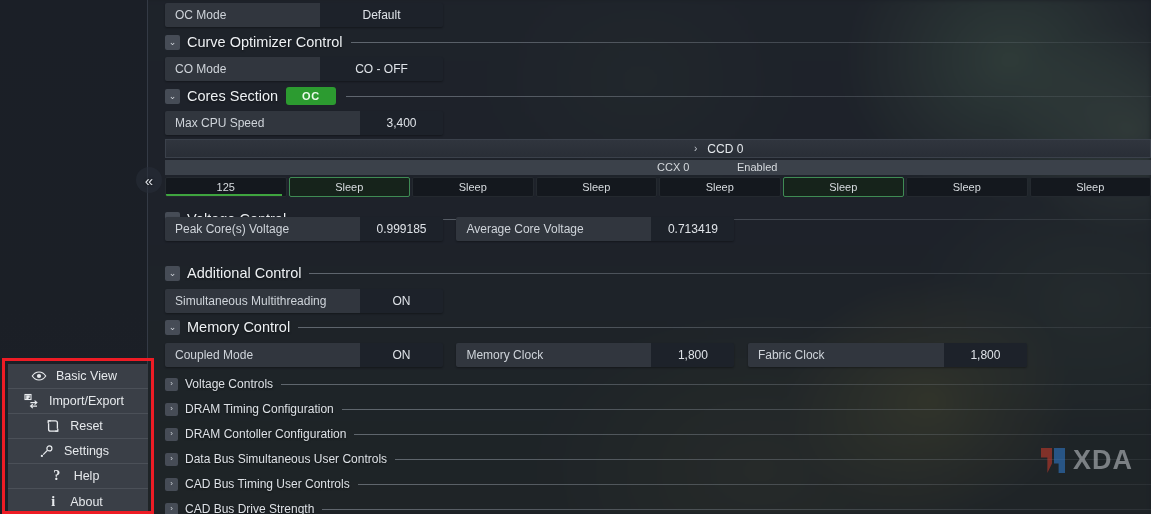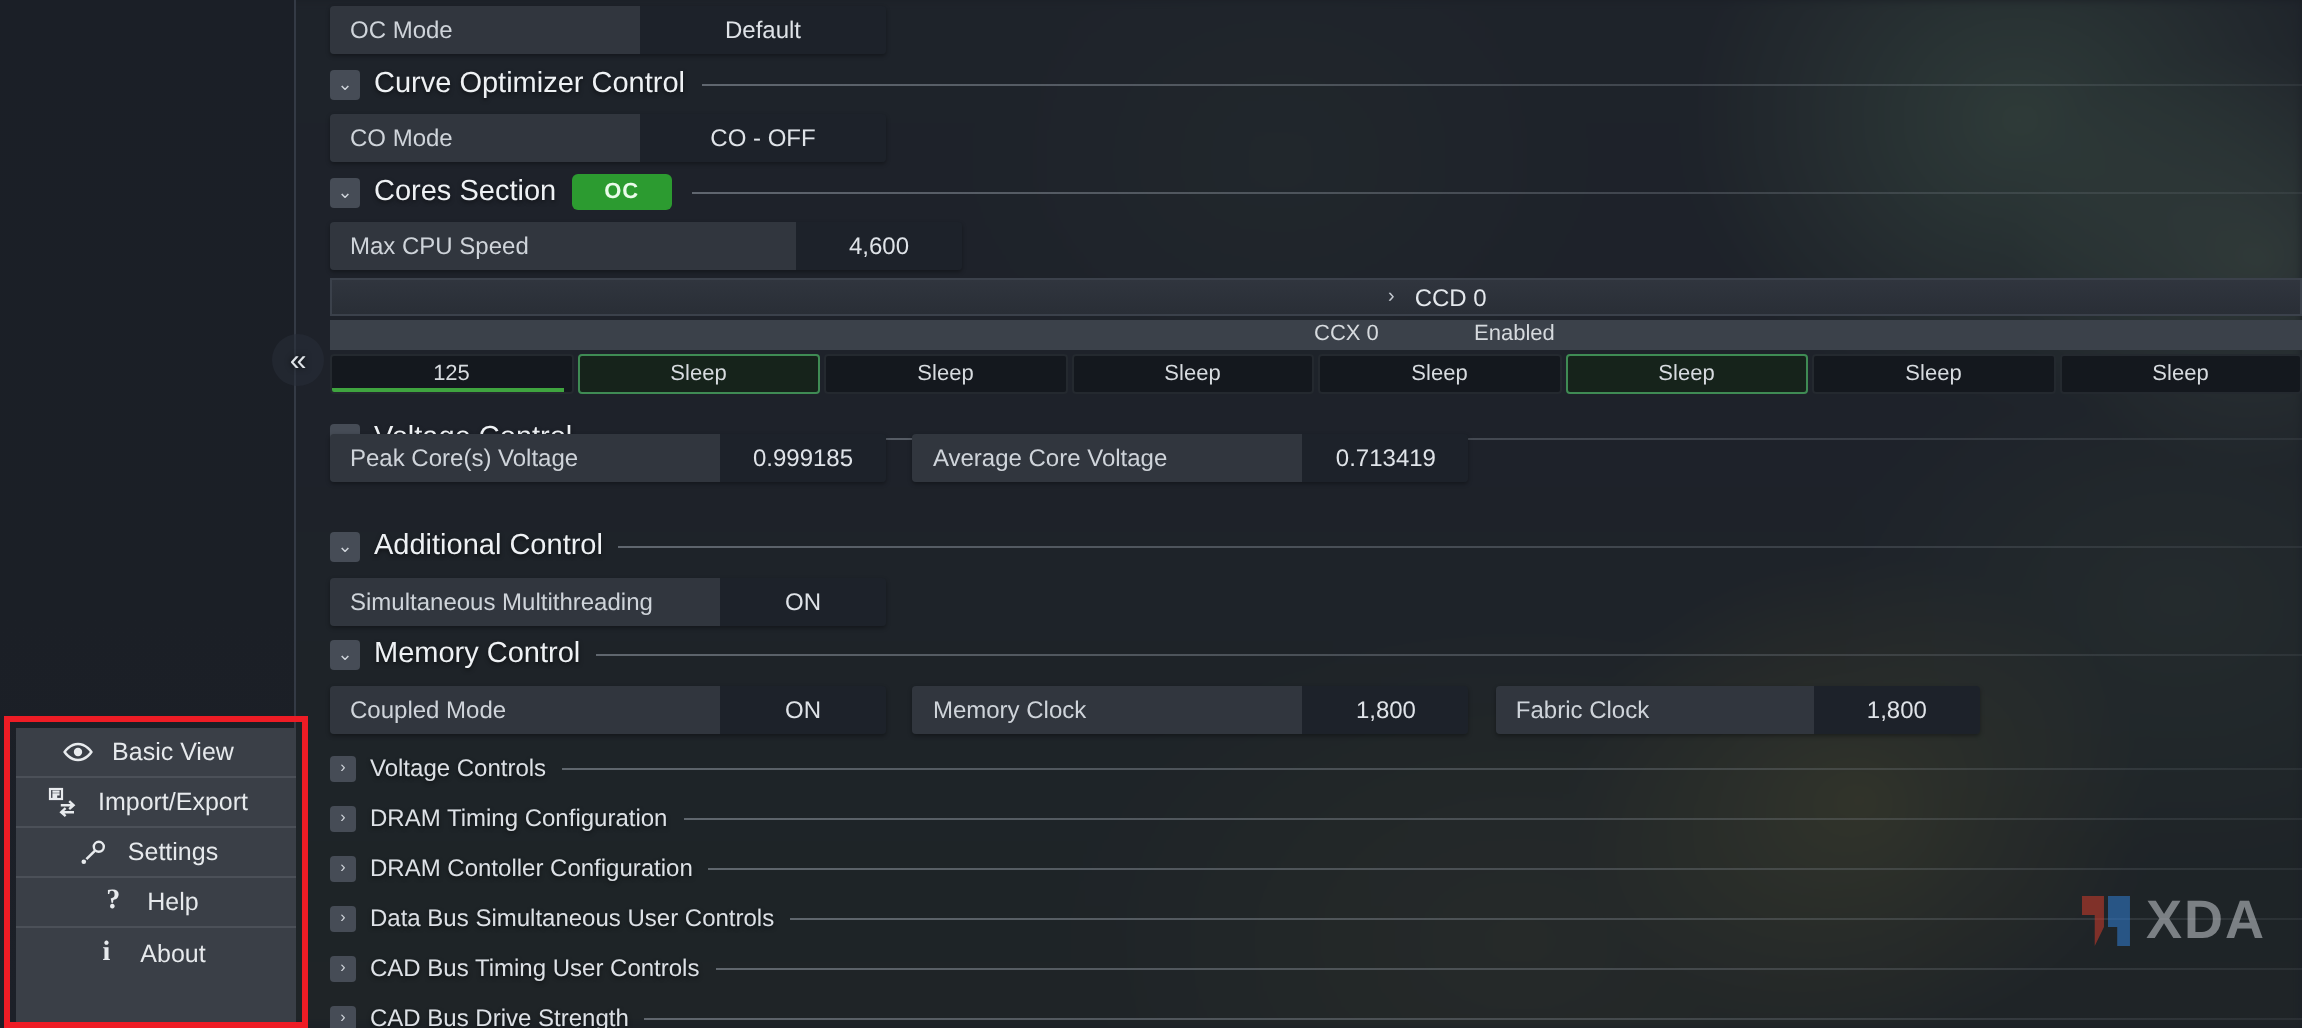--- a/index.html
+++ b/index.html
@@ -232,20 +232,30 @@
           <svg width="16" height="16" viewBox="0 0 16 16" fill="none" stroke="currentColor" stroke-width="1.2">
             <rect x="1" y="1.5" width="6" height="5" stroke-width="1.1"></rect>
             <path d="M2.2 2.8h3.6M2.2 4.2h3.6M2.2 5.4h2.4"></path>
             <path d="M6.4 9.6h6.4M10.6 7.6l2.2 2-2.2 2"></path>
             <path d="M13 13.1H6.6M8.8 11.1l-2.2 2 2.2 2"></path>
           </svg>
         </span>
         <span>Import/Export</span>
       </div>
 
+      <div class="menu-item">
+        <span class="mi-icon">
+          <svg width="16" height="16" viewBox="0 0 16 16" fill="none" stroke="currentColor" stroke-width="1.3">
+            <path d="M3.2 5.2V2.8h2.6M12.8 10.8v2.4h-2.6"></path>
+            <path d="M3.2 2.8h7.2a2 2 0 0 1 2 2v5.9"></path>
+            <path d="M12.8 13.2H5.6a2 2 0 0 1-2-2V5.3"></path>
+          </svg>
+        </span>
+        <span>Reset</span>
+      </div>
 
       <div class="menu-item">
         <span class="mi-icon">
           <svg width="16" height="16" viewBox="0 0 16 16" fill="none" stroke="currentColor" stroke-width="1.2">
             <circle cx="10.4" cy="5.4" r="2.5"></circle>
             <path d="M8.4 7.4 4.2 11.6" stroke-width="1.3"></path>
             <circle cx="2.9" cy="12.9" r="1.15" fill="currentColor" stroke="none"></circle>
           </svg>
         </span>
         <span>Settings</span>
@@ -288,22 +298,22 @@
 
     <div class="section" style="top:85px;">
       <span class="chev">⌄</span>
       <span class="s-title">Cores Section</span>
       <span class="badge-oc">OC</span>
       <span class="s-rule"></span>
     </div>
 
     <div class="row" style="top:111px;">
       <div class="field">
-        <div class="f-label" style="width:233px;">Max CPU Speed</div>
-        <div class="f-value" style="width:83px;">4,600</div>
+        <div class="f-label" style="width:195px;">Max CPU Speed</div>
+        <div class="f-value" style="width:83px;">3,400</div>
       </div>
     </div>
 
     <div id="ccd-wrap">
       <div class="ccd-head">
         <span class="chev">›</span>
         <span class="ccd-label">CCD 0</span>
       </div>
       <div class="ccx-head">
         <span class="ccx-name">CCX 0</span>
@@ -377,21 +387,21 @@
     <div class="row" style="top:343px;">
       <div class="field">
         <div class="f-label" style="width:195px;">Coupled Mode</div>
         <div class="f-value" style="width:83px;">ON</div>
       </div>
       <div class="field" style="margin-left:9px;">
         <div class="f-label" style="width:195px;">Memory Clock</div>
         <div class="f-value" style="width:83px;">1,800</div>
       </div>
       <div class="field" style="margin-left:9px;">
-        <div class="f-label" style="width:159px;">Fabric Clock</div>
+        <div class="f-label" style="width:196px;">Fabric Clock</div>
         <div class="f-value" style="width:83px;">1,800</div>
       </div>
     </div>
 
     <div id="collapsed-list">
         <div class="section sub" style="top: 373px;">
           <span class="chev">›</span>
           <span class="s-title">Voltage Controls</span>
           <span class="s-rule"></span>
         </div>

